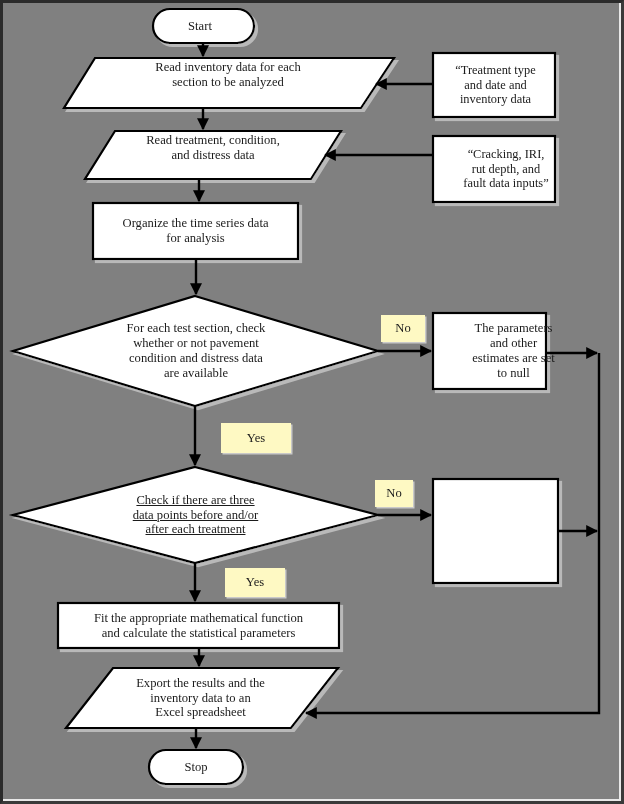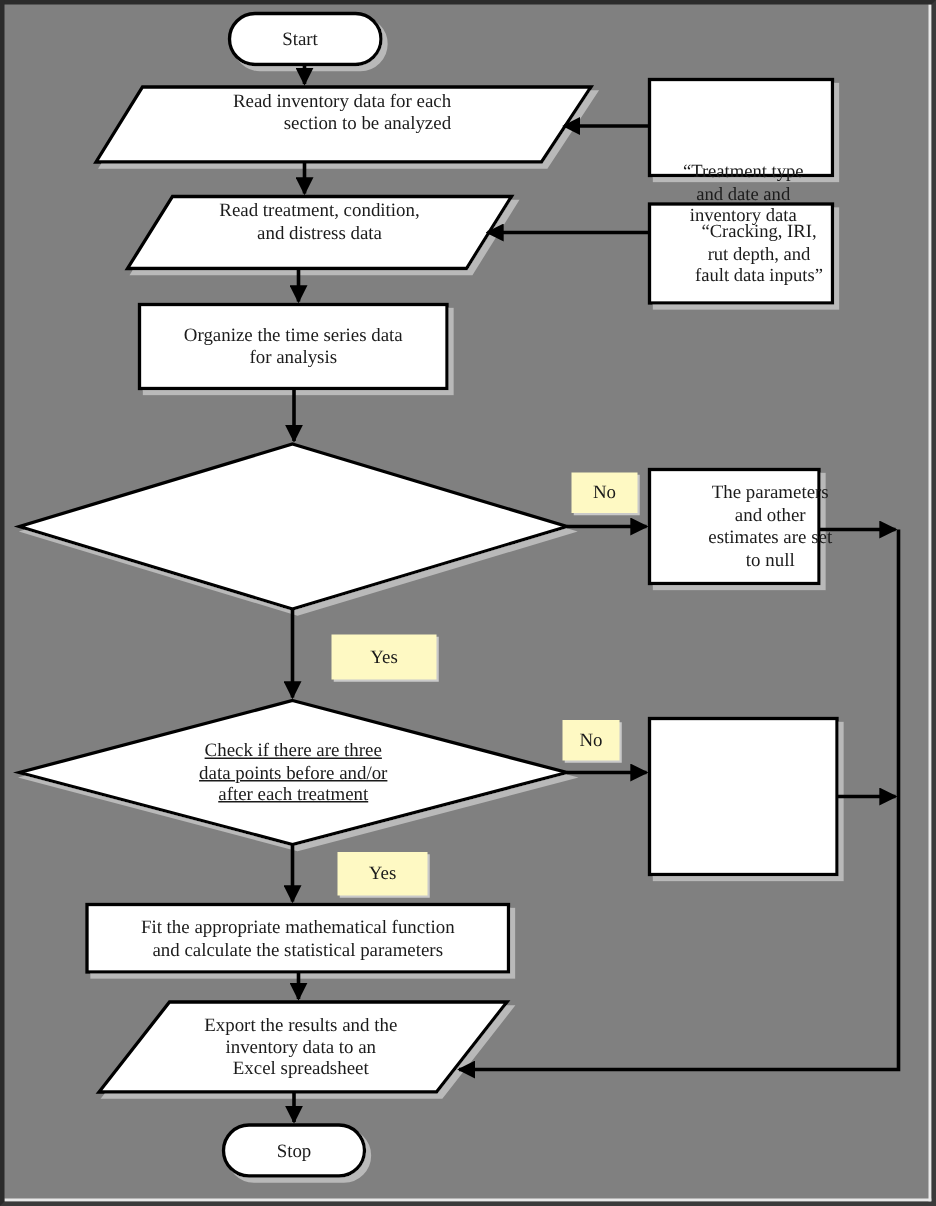--- a/index.html
+++ b/index.html
@@ -134,50 +134,54 @@
       <line x1="196" y1="645" x2="196" y2="663" marker-end="url(#arrow)"></line>
       <line x1="193" y1="725" x2="193" y2="745" marker-end="url(#arrow)"></line>
       <line x1="543" y1="350" x2="594" y2="350" marker-end="url(#arrow)"></line>
       <line x1="555" y1="528" x2="594" y2="528" marker-end="url(#arrow)"></line>
       <polyline points="596,350 596,710 303,710" marker-end="url(#arrow)"></polyline>
     </g>
   </svg>
 
   <div class="node-label" style="left:150px;top:6px;width:94px;height:34px;">Start</div>
 
-  <div class="node-label" style="left:80px;top:57px;width:290px;height:30px;text-align:right;">Read inventory data for each
+  <div class="node-label" style="left:80px;top:57px;width:290px;height:30px;">Read inventory data for each
 section to be analyzed</div>
 
   <div class="node-label" style="left:95px;top:129px;width:230px;height:31px;">Read treatment, condition,
 and distress data</div>
 
   <div class="node-label" style="left:92px;top:201px;width:201px;height:54px;">Organize the time series data
 for analysis</div>
 
+  <div class="node-label" style="left:82px;top:310px;width:222px;height:76px;">For each test section, check
+whether or not pavement
+condition and distress data
+are available</div>
 
   <div class="node-label" style="left:432px;top:312px;width:109px;height:72px;margin-left:24px;">The parameters
 and other
 estimates are set
 to null</div>
 
   <div class="node-label" style="left:90px;top:480px;width:205px;height:64px;text-decoration:underline;">Check if there are three
 data points before and/or
 after each treatment</div>
 
 
   <div class="node-label" style="left:57px;top:601px;width:277px;height:43px;">Fit the appropriate mathematical  function
 and calculate the statistical parameters</div>
 
   <div class="node-label" style="left:90px;top:668px;width:215px;height:54px;">Export the results and the
 inventory data to an
 Excel spreadsheet</div>
 
   <div class="node-label" style="left:146px;top:747px;width:94px;height:34px;">Stop</div>
 
-  <div class="node-label note-label" style="left:432px;top:52px;width:121px;height:60px;margin-top:44px;">“Treatment type
+  <div class="node-label note-label" style="left:432px;top:52px;width:121px;height:60px;">“Treatment type
 and date and
 inventory data</div>
 
   <div class="node-label note-label" style="left:432px;top:135px;width:118px;height:62px;margin-left:12px;">“Cracking, IRI,
 rut depth, and
 fault data inputs”</div>
 
   <div class="tiny-label" style="left:378px;top:312px;width:44px;height:27px;">No</div>
 
   <div class="tiny-label" style="left:218px;top:420px;width:70px;height:30px;">Yes</div>

